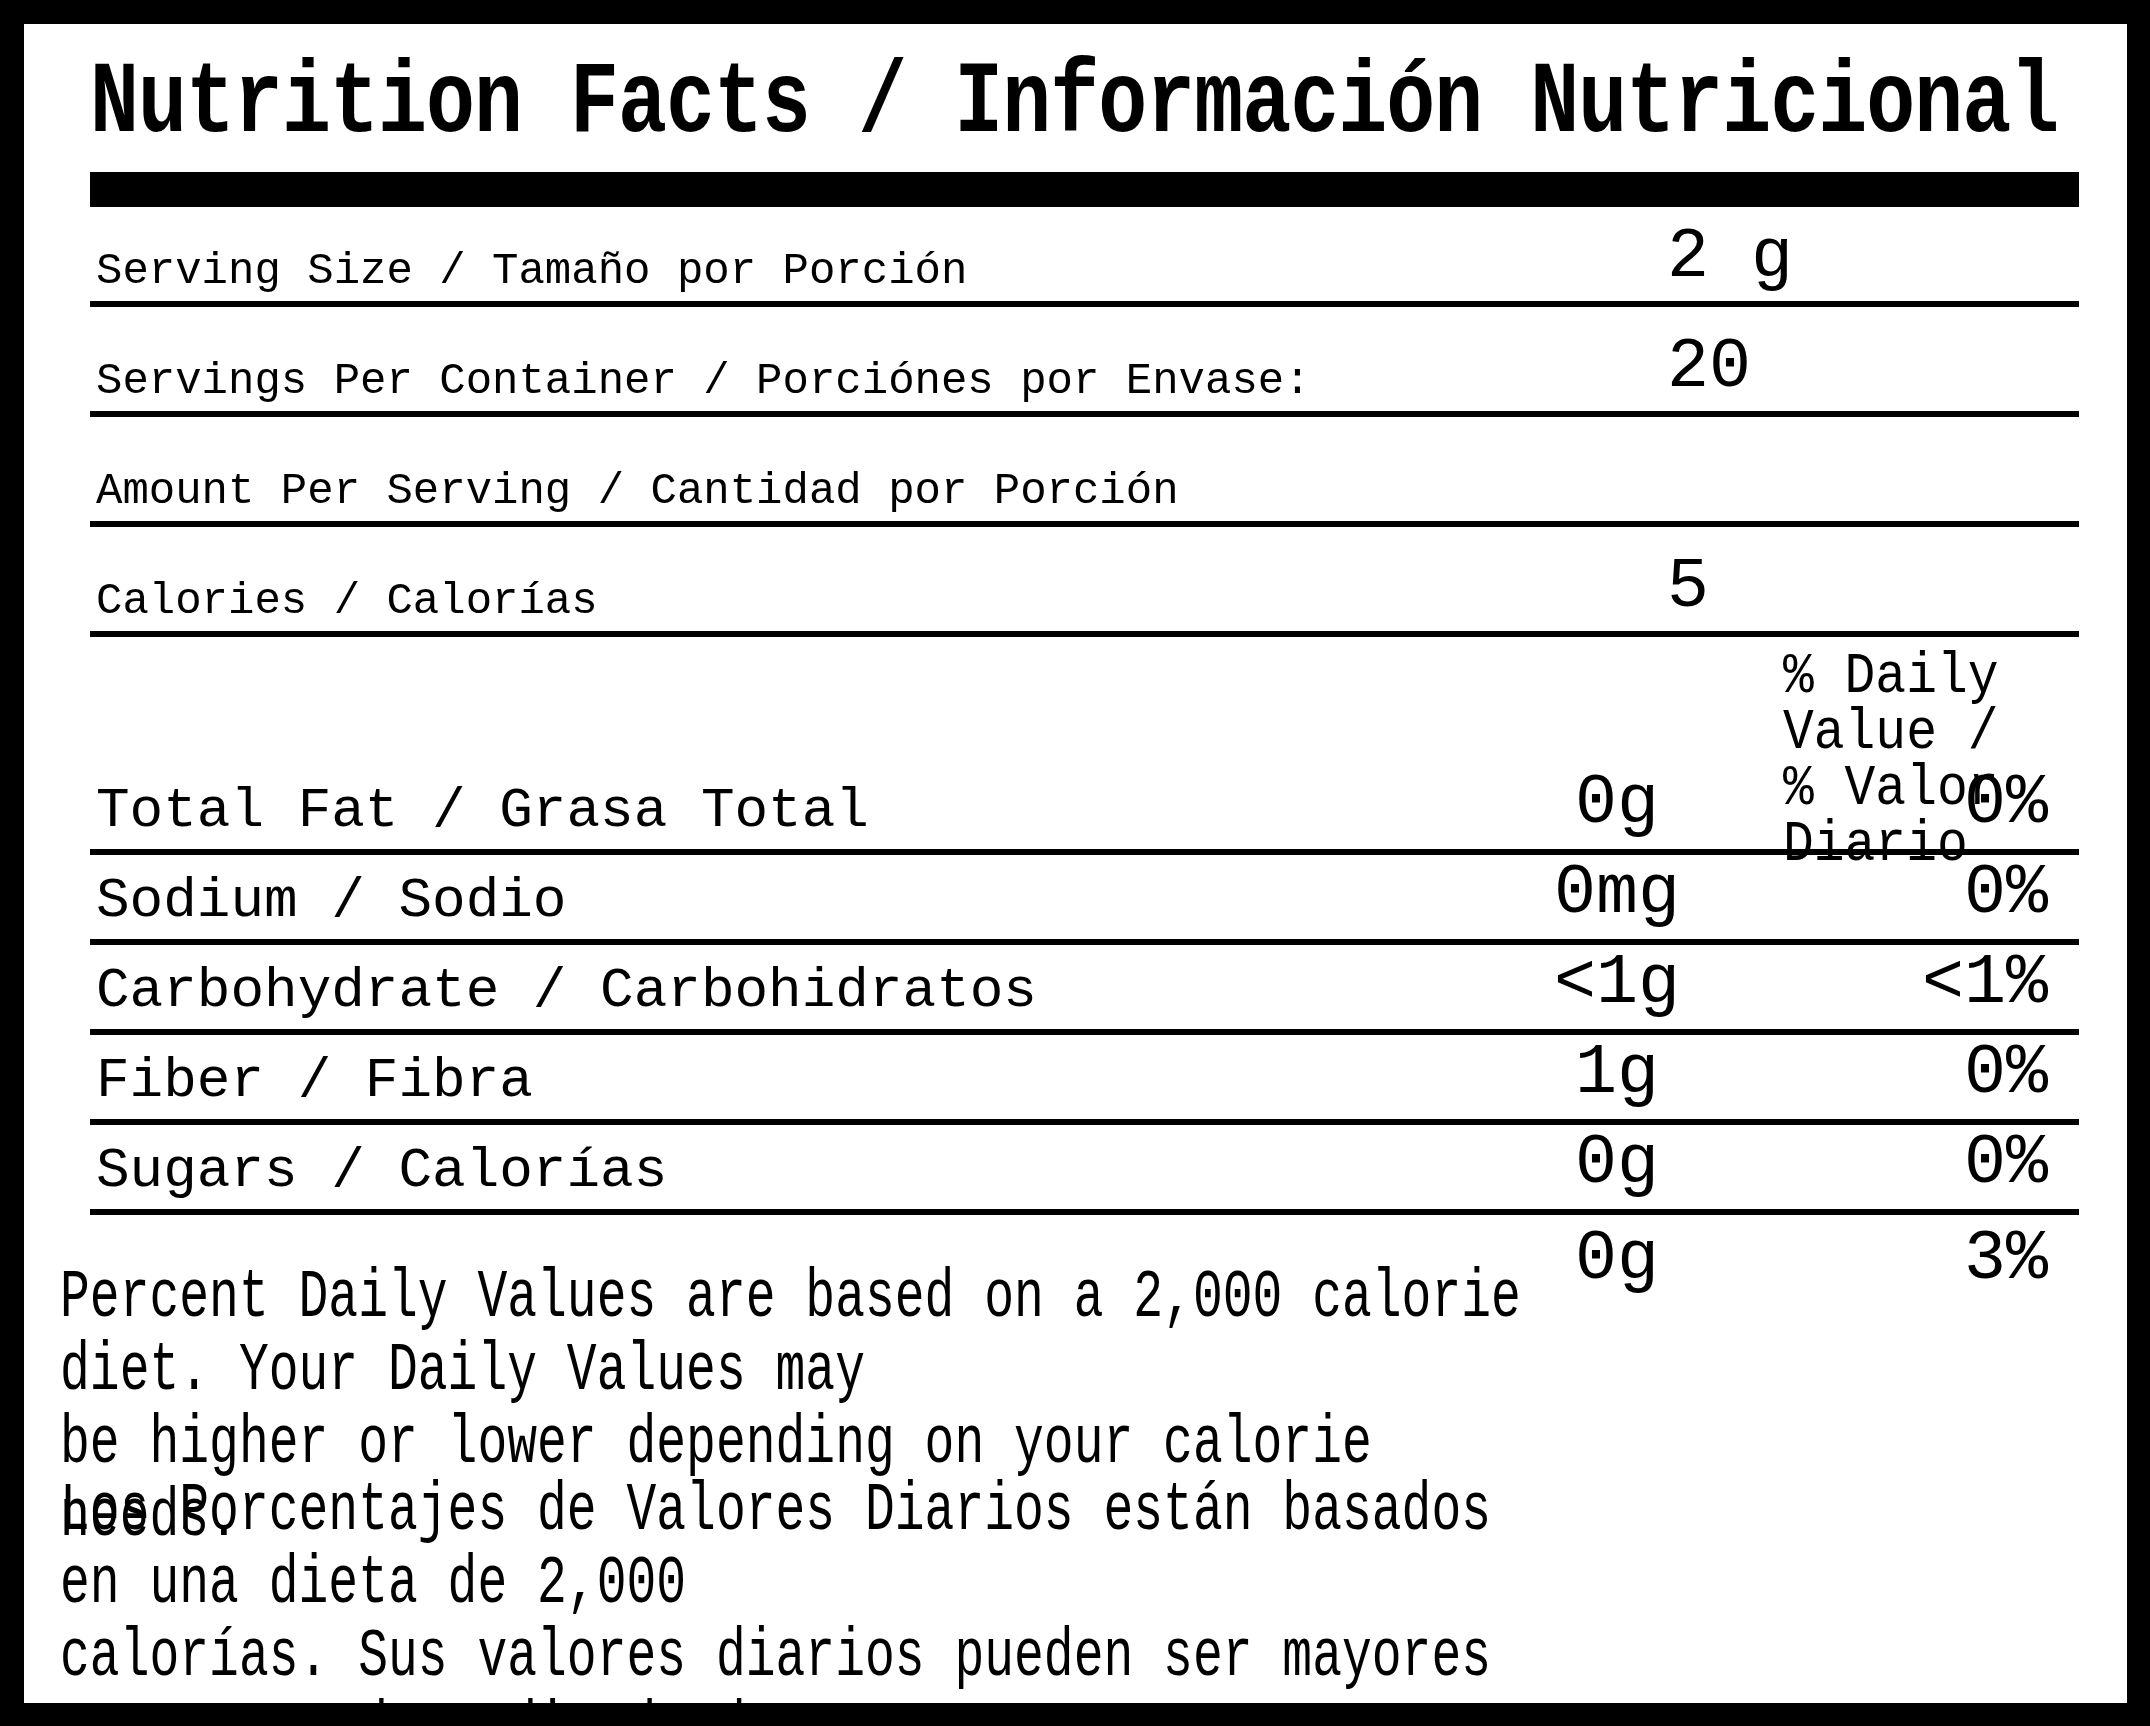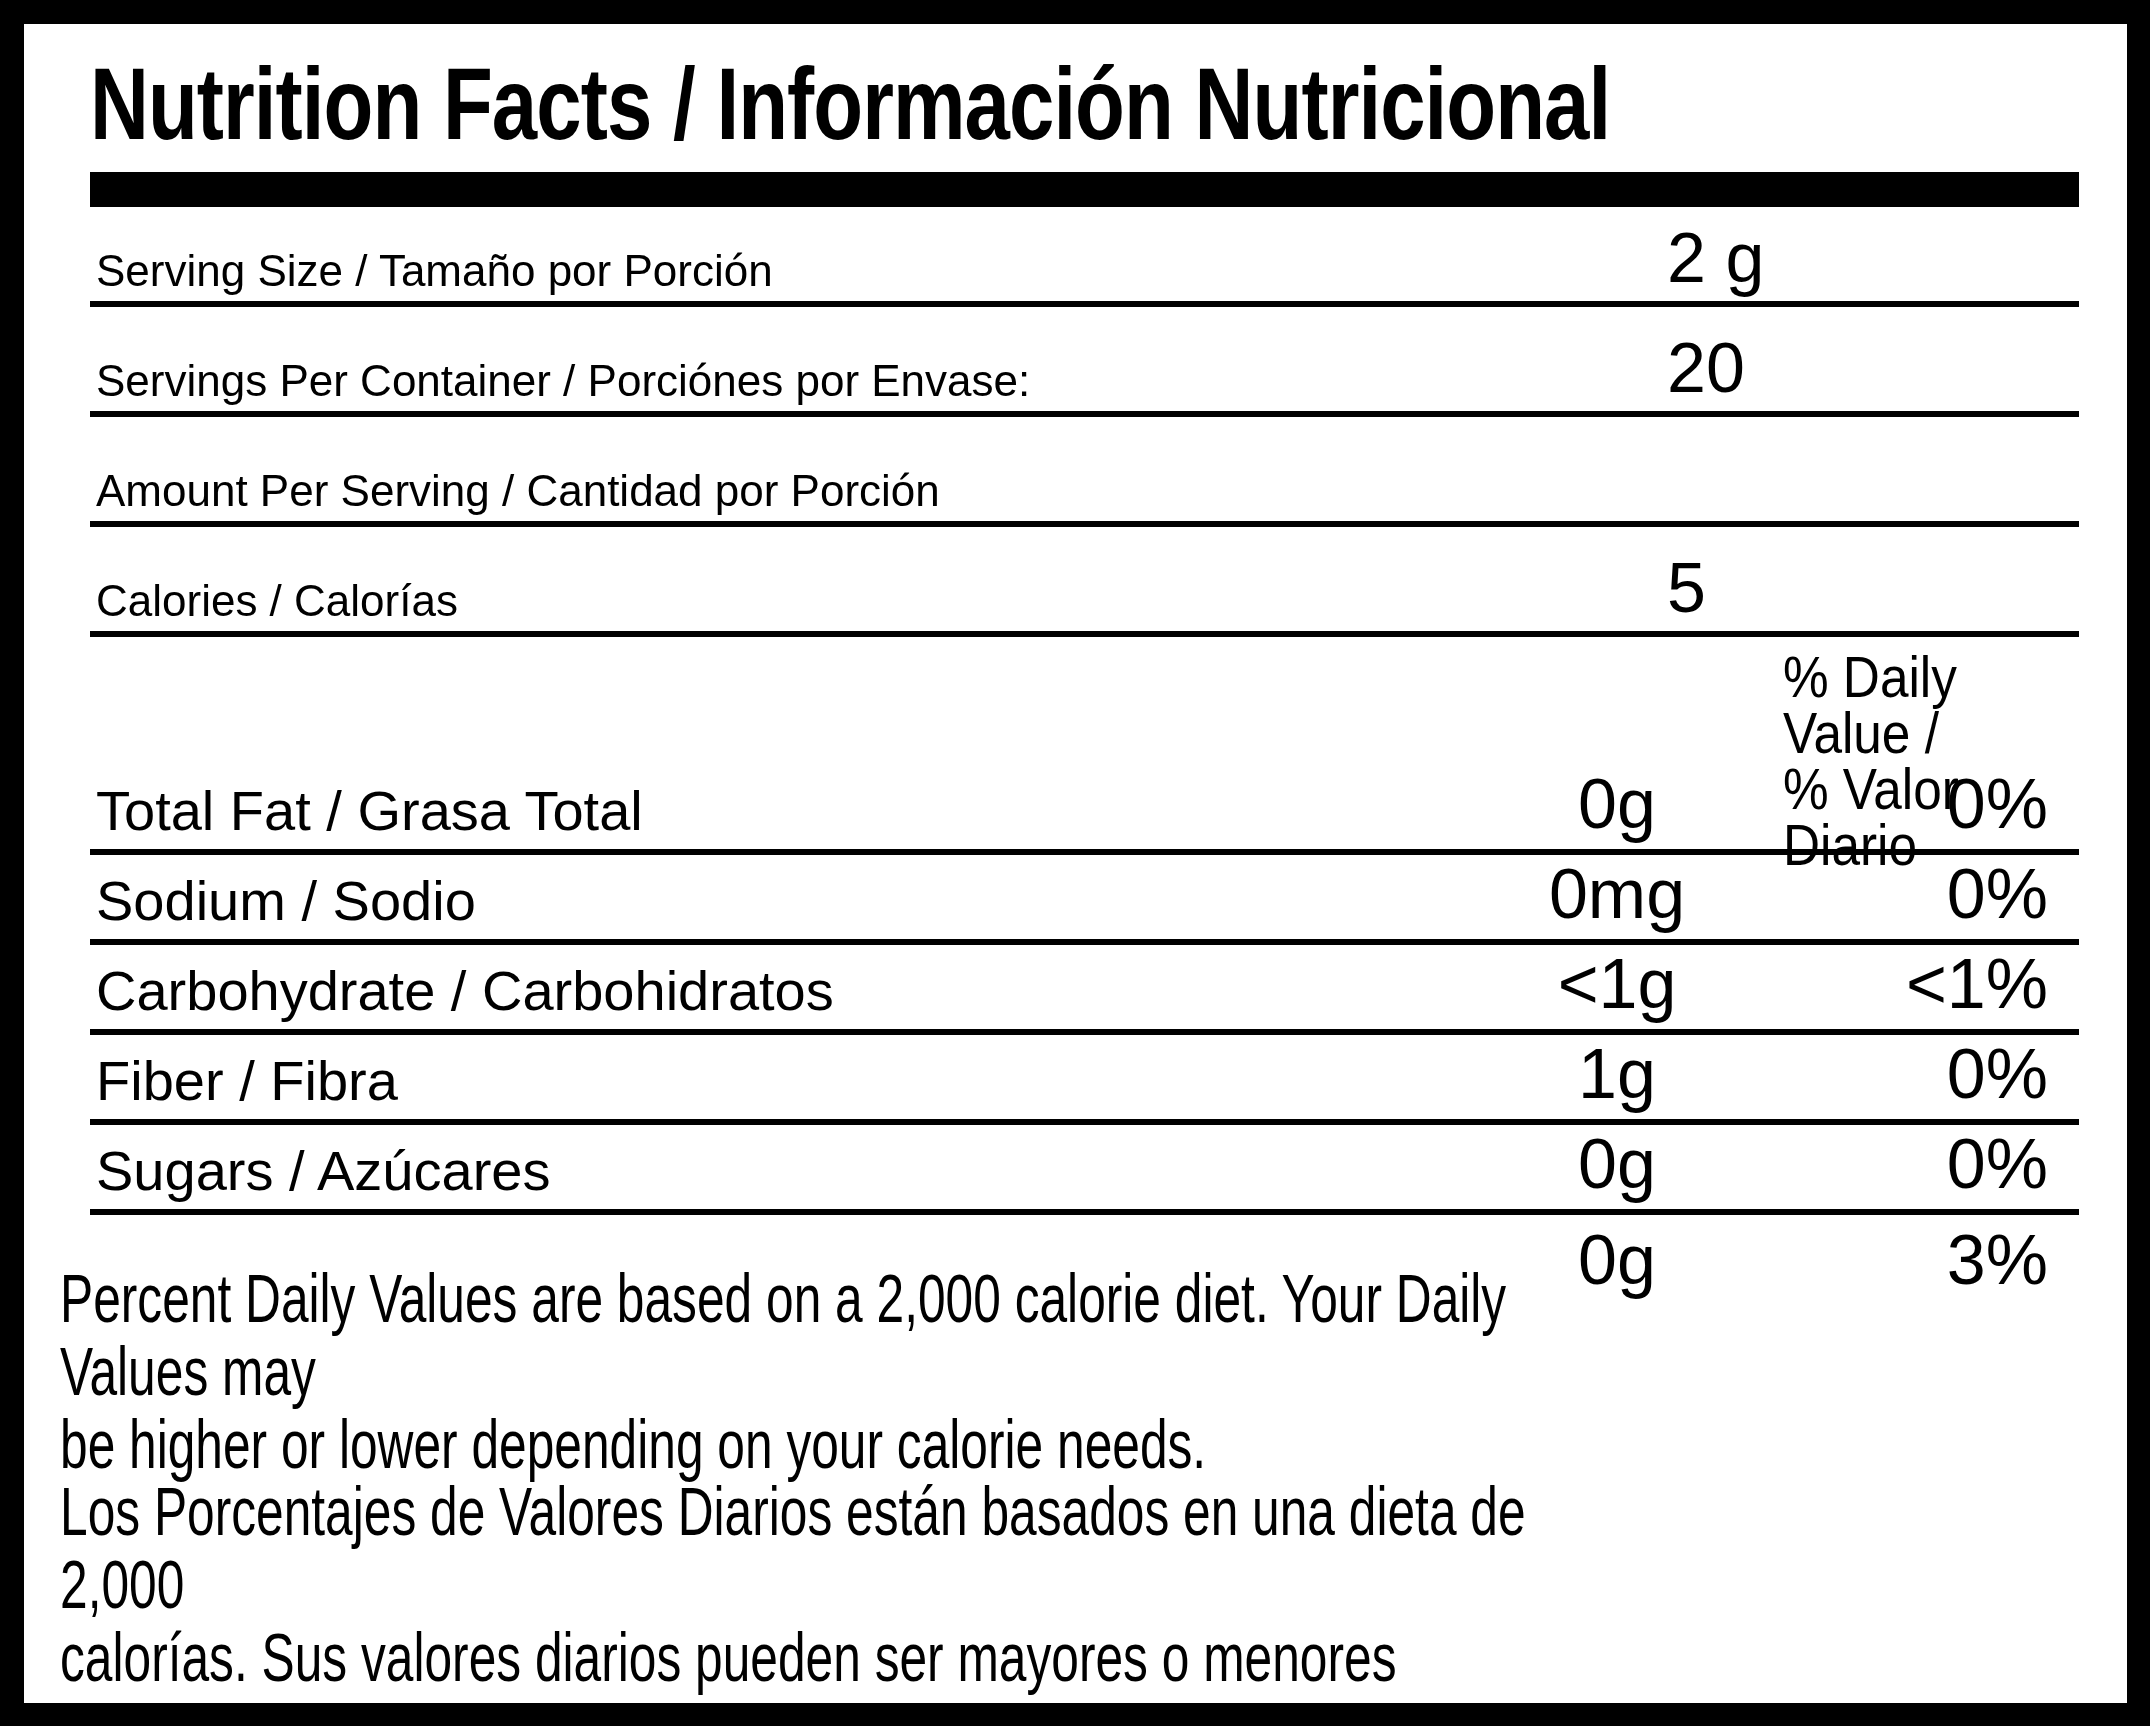--- a/index.html
+++ b/index.html
@@ -5,20 +5,21 @@
   * { margin: 0; padding: 0; box-sizing: border-box; }
   html, body { width: 2151px; height: 1727px; background: #ffffff; }
   body { font-family: "Liberation Sans", sans-serif; color: #000; }
 
   .label-frame {
     position: relative;
     width: 2151px;
     height: 1727px;
     background: #ffffff;
     border: 24px solid #000;
+    font-family: Liberation Mono, monospace;
   }
   .sheet { position: absolute; inset: 0; }
 
   .title {
     position: absolute;
     left: 66px;
     top: 29px;
     font-size: 102px;
     font-weight: bold;
     line-height: 1;
@@ -179,21 +180,21 @@
         <span class="nutrient-label">Carbohydrate / Carbohidratos</span>
         <span class="nutrient-amount">&lt;1g</span>
         <span class="nutrient-percent">&lt;1%</span>
       </div>
       <div class="nutrient-row">
         <span class="nutrient-label">Fiber / Fibra</span>
         <span class="nutrient-amount">1g</span>
         <span class="nutrient-percent">0%</span>
       </div>
       <div class="nutrient-row">
-        <span class="nutrient-label">Sugars / Azúcares</span>
+        <span class="nutrient-label">Sugars / Calorías</span>
         <span class="nutrient-amount">0g</span>
         <span class="nutrient-percent">0%</span>
       </div>
       <div class="nutrient-row last">
         <span class="nutrient-amount">0g</span>
         <span class="nutrient-percent">3%</span>
       </div>
     </div>
 
     <div class="footnote english">Percent Daily Values are based on a 2,000 calorie diet. Your Daily Values may

